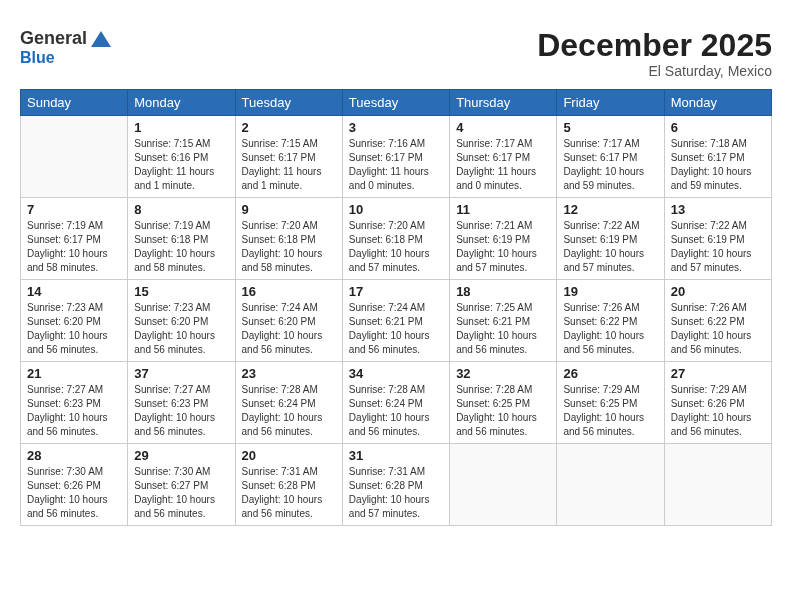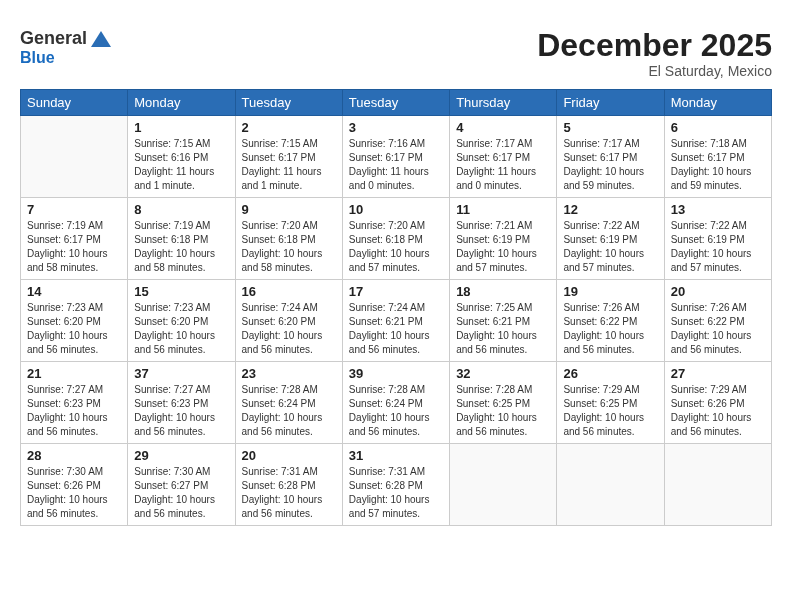--- a/index.html
+++ b/index.html
@@ -234,21 +234,21 @@
           </td>
           <td>
             <span class="day-num">37</span>
             <div class="day-info">Sunrise: 7:27 AM<br>Sunset: 6:23 PM<br>Daylight: 10 hours<br>and 56 minutes.</div>
           </td>
           <td>
             <span class="day-num">23</span>
             <div class="day-info">Sunrise: 7:28 AM<br>Sunset: 6:24 PM<br>Daylight: 10 hours<br>and 56 minutes.</div>
           </td>
           <td>
-            <span class="day-num">39</span>
+            <span class="day-num">34</span>
             <div class="day-info">Sunrise: 7:28 AM<br>Sunset: 6:24 PM<br>Daylight: 10 hours<br>and 56 minutes.</div>
           </td>
           <td>
             <span class="day-num">32</span>
             <div class="day-info">Sunrise: 7:28 AM<br>Sunset: 6:25 PM<br>Daylight: 10 hours<br>and 56 minutes.</div>
           </td>
           <td>
             <span class="day-num">26</span>
             <div class="day-info">Sunrise: 7:29 AM<br>Sunset: 6:25 PM<br>Daylight: 10 hours<br>and 56 minutes.</div>
           </td>

